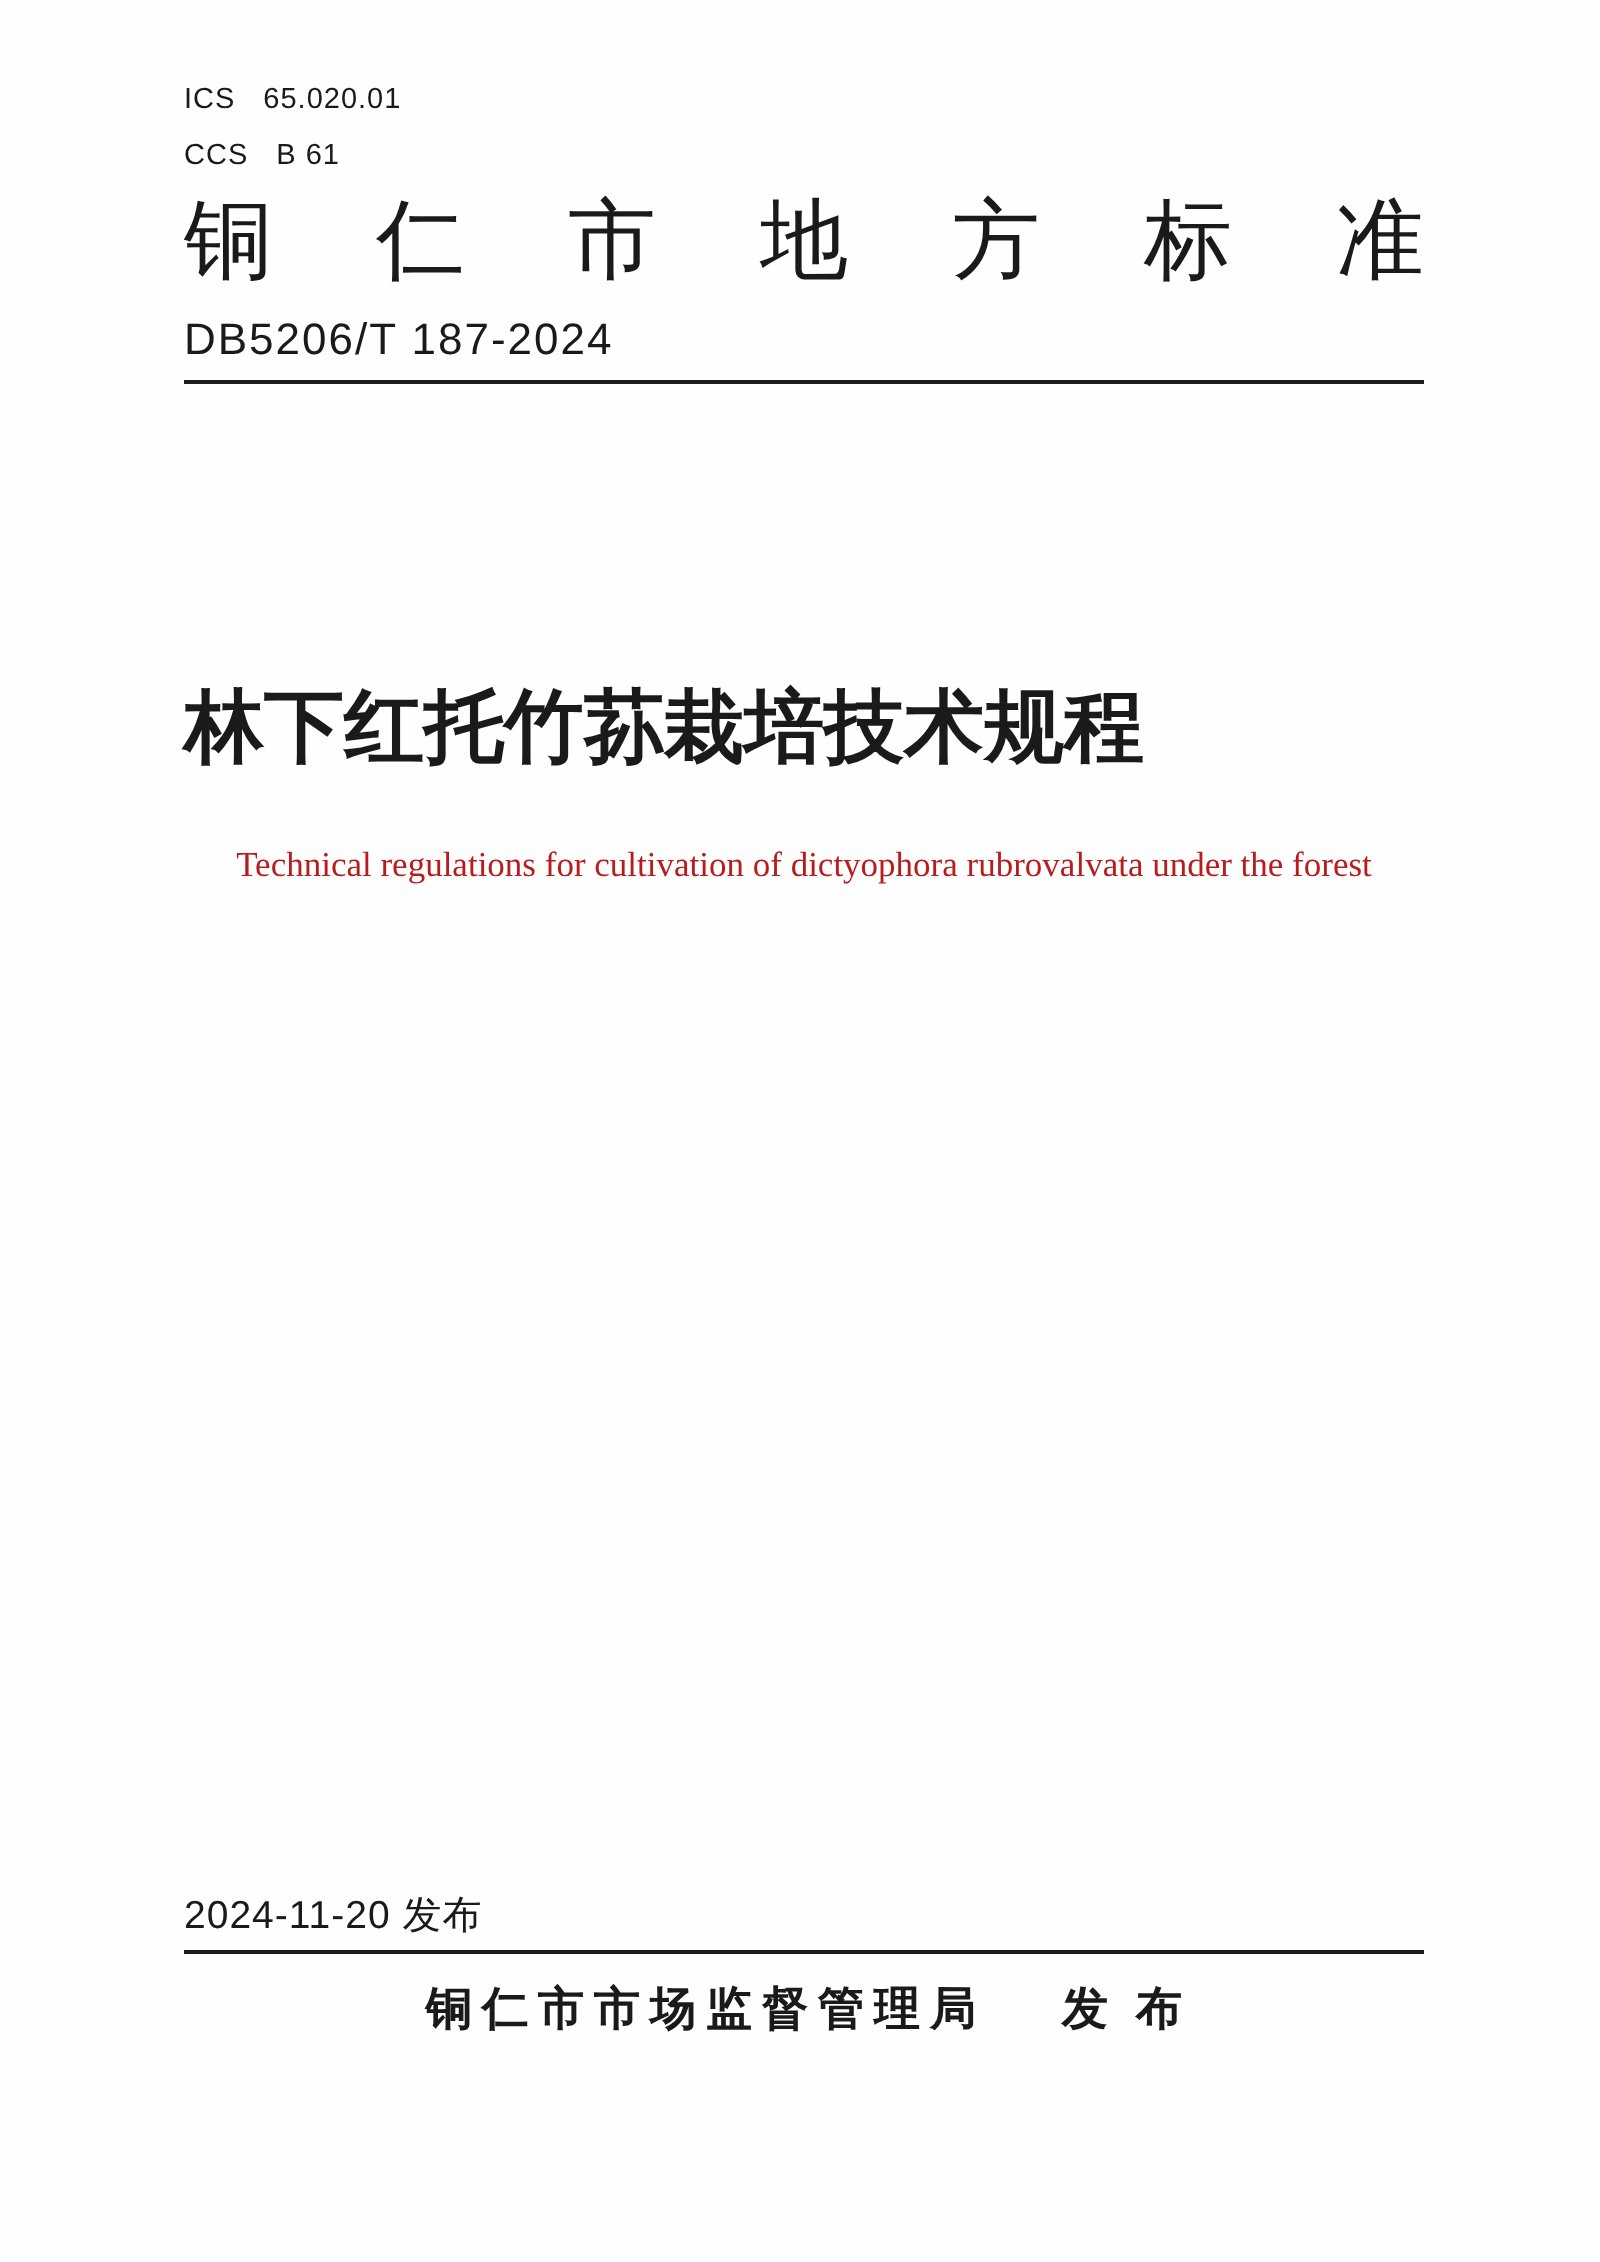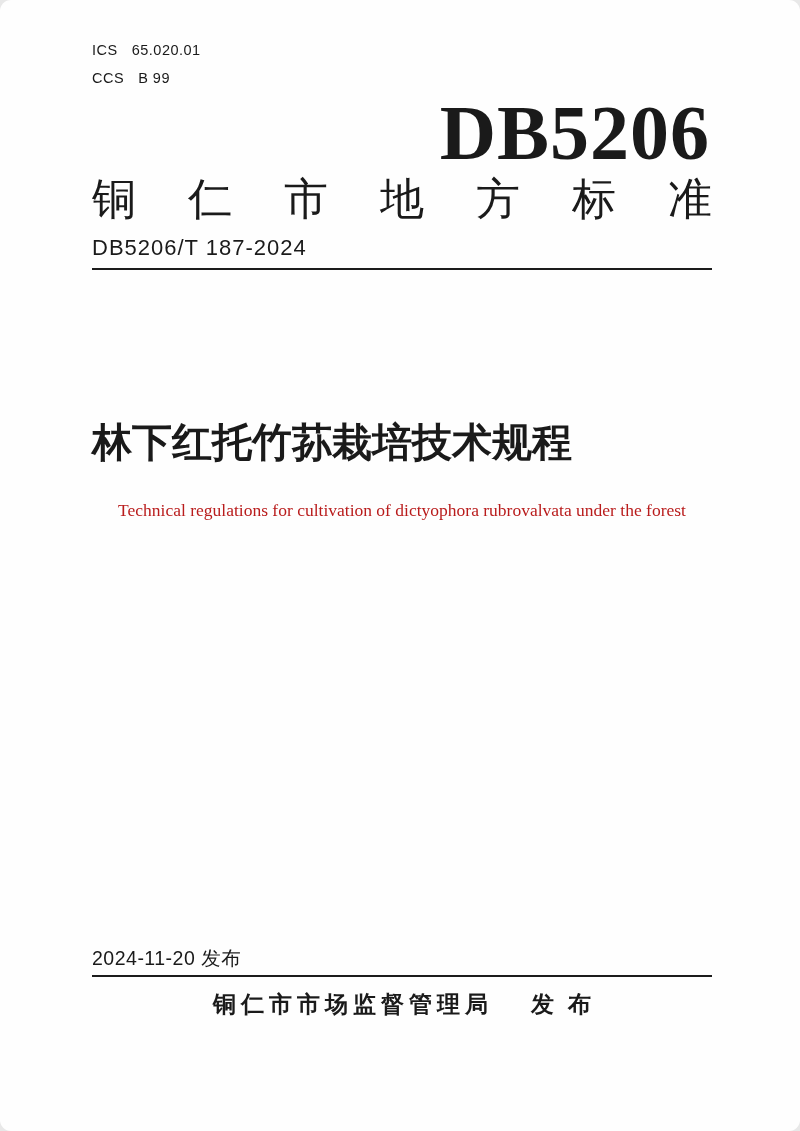--- a/index.html
+++ b/index.html
@@ -9,21 +9,20 @@
     height: 1131px;
     margin: 0 auto;
     background: #fefefe;
     color: #1a1a1a;
     box-sizing: border-box;
     padding: 36px 88px 112px 92px;
     display: flex;
     flex-direction: column;
     font-family: "Liberation Sans", sans-serif;
     overflow: hidden;
-    border-radius: 11px;
   }
 
   
   .codes { font-size: 14.5px; letter-spacing: 0.5px; font-weight: 500; }
   .code-line { display: flex; gap: 14px; line-height: 28px; }
 
   
   .db-code {
     margin-top: 4px;
     text-align: right;
@@ -112,25 +111,24 @@
 
 <div class="page">
 
   <div class="codes">
     <div class="code-line">
       <span>ICS</span>
       <span>65.020.01</span>
     </div>
     <div class="code-line">
       <span>CCS</span>
-      <span>B 99</span>
+      <span>B 61</span>
     </div>
   </div>
 
-  <div class="db-code">DB5206</div>
 
   <div class="standard-type">
     <span>铜</span>
     <span>仁</span>
     <span>市</span>
     <span>地</span>
     <span>方</span>
     <span>标</span>
     <span>准</span>
   </div>

